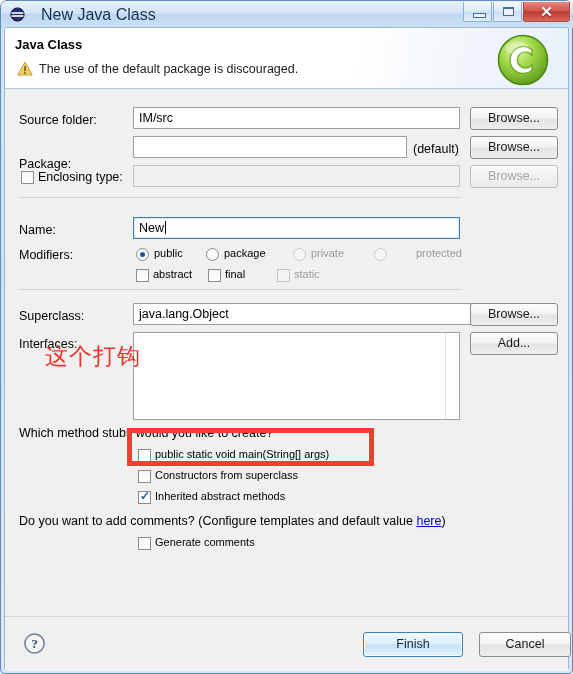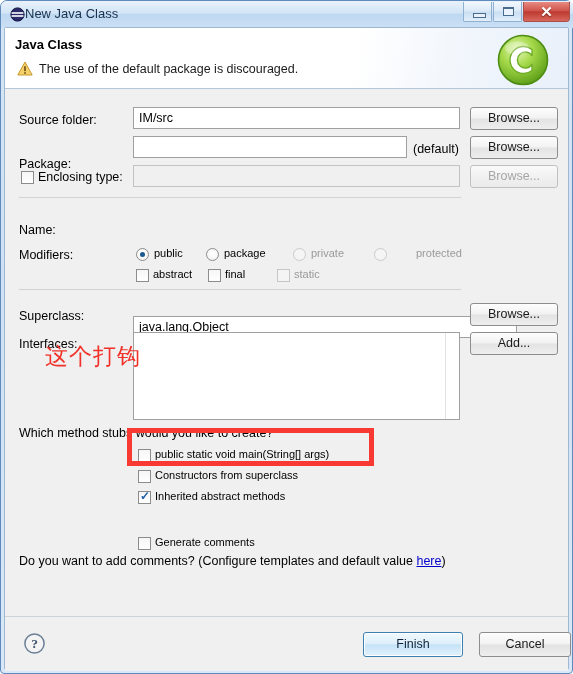--- a/index.html
+++ b/index.html
@@ -51,22 +51,22 @@
         #e9f2fb 0%, #d2e4f6 45%, #bed8f1 50%, #cbe0f5 100%);
     overflow: hidden;
   }
   .title-icon {
     position: absolute;
     left: 9px; top: 6px;
     width: 15px; height: 15px;
   }
   .title-text {
     position: absolute;
-    left: 24px; top: 5px;
-    font-size: 13px;
+    left: 40px; top: 5px;
+    font-size: 16px;
     color: #17314f;
     white-space: nowrap;
   }
   .win-buttons {
     position: absolute;
     right: 4px; top: 1px;
     display: flex;
     height: 21px;
   }
   .win-btn {
@@ -425,20 +425,21 @@
     <div class="btn" style="left:465px; top:47px;">Browse...</div>
 
     <div class="cbox" style="left:16px; top:82px;"></div>
     <div class="row-label" style="left:33px; top:81px;">Enclosing type:</div>
     <div class="text-field disabled" style="left:128px; top:76px; width:327px;"></div>
     <div class="btn disabled" style="left:465px; top:76px;">Browse...</div>
 
     <div class="sep-line" style="left:14px; top:108px; width:442px;"></div>
 
     <div class="row-label" style="left:14px; top:134px;">Name:</div>
+    <div class="text-field focused" style="left:128px; top:128px; width:327px;"><span>New</span><span class="caret"></span></div>
 
     <div class="row-label" style="left:14px; top:159px;">Modifiers:</div>
 
     <div class="radio" style="left:131px; top:159px;">
         <span class="dot"></span>
       </div>
     <div class="opt-label" style="left:149px; top:158px;">public</div>
 
     <div class="radio" style="left:201px; top:159px;"></div>
     <div class="opt-label" style="left:219px; top:158px;">package</div>
@@ -454,21 +455,21 @@
 
     <div class="cbox" style="left:203px; top:180px;"></div>
     <div class="opt-label" style="left:220px; top:179px;">final</div>
 
     <div class="cbox disabled" style="left:272px; top:180px;"></div>
     <div class="opt-label disabled" style="left:289px; top:179px;">static</div>
 
     <div class="sep-line" style="left:14px; top:200px; width:442px;"></div>
 
     <div class="row-label" style="left:14px; top:220px;">Superclass:</div>
-    <div class="text-field" style="left:128px; top:214px; width:384px;margin-top:13px;">java.lang.Object</div>
+    <div class="text-field" style="left:128px; top:214px; width:384px;">java.lang.Object</div>
     <div class="btn" style="left:465px; top:214px;">Browse...</div>
 
     <div class="row-label" style="left:14px; top:248px;">Interfaces:</div>
     <div class="listbox" style="left:128px; top:243px; width:327px; height:88px;">
       <div class="divider"></div>
     </div>
     <div class="btn" style="left:465px; top:243px;">Add...</div>
 
     <div class="row-label" style="left:14px; top:337px;">Which method stubs would you like to create?</div>
 
@@ -476,21 +477,21 @@
     <div class="opt-label" style="left:150px; top:359px;">public static void main(String[] args)</div>
 
     <div class="cbox" style="left:133px; top:381px;"></div>
     <div class="opt-label" style="left:150px; top:380px;">Constructors from superclass</div>
 
     <div class="cbox" style="left:133px; top:402px;">
         <span class="tick">✓</span>
       </div>
     <div class="opt-label" style="left:150px; top:401px;">Inherited abstract methods</div>
 
-    <div class="row-label" style="left:14px; top:425px;margin-top:40px;"><span>Do you want to add comments? (Configure templates and default value </span><span class="link">here</span><span>)</span></div>
+    <div class="row-label" style="left:14px; top:425px;"><span>Do you want to add comments? (Configure templates and default value </span><span class="link">here</span><span>)</span></div>
 
     <div class="cbox" style="left:133px; top:448px;"></div>
     <div class="opt-label" style="left:150px; top:447px;">Generate comments</div>
 
   </div>
 
   <div class="red-note" style="left:44px; top:340px;">这个打钩</div>
   <div class="red-box" style="left:126px; top:427px; width:247px; height:38px;"></div>
 
   <div class="footer">

